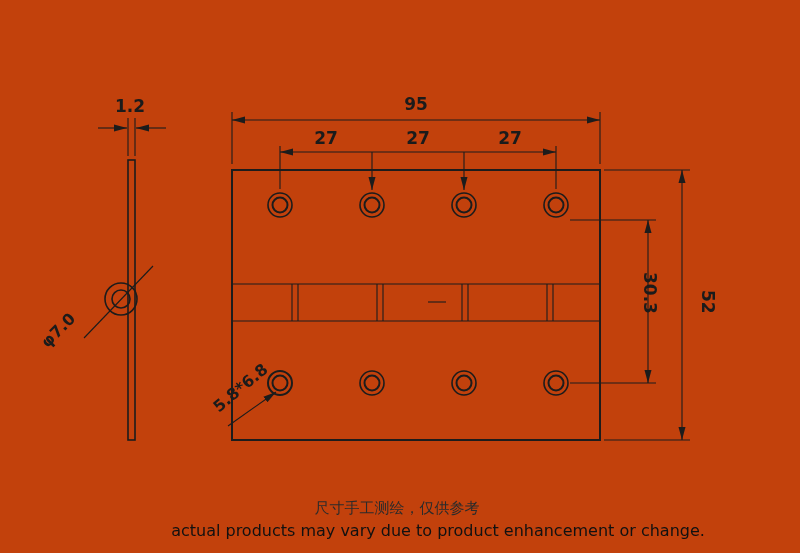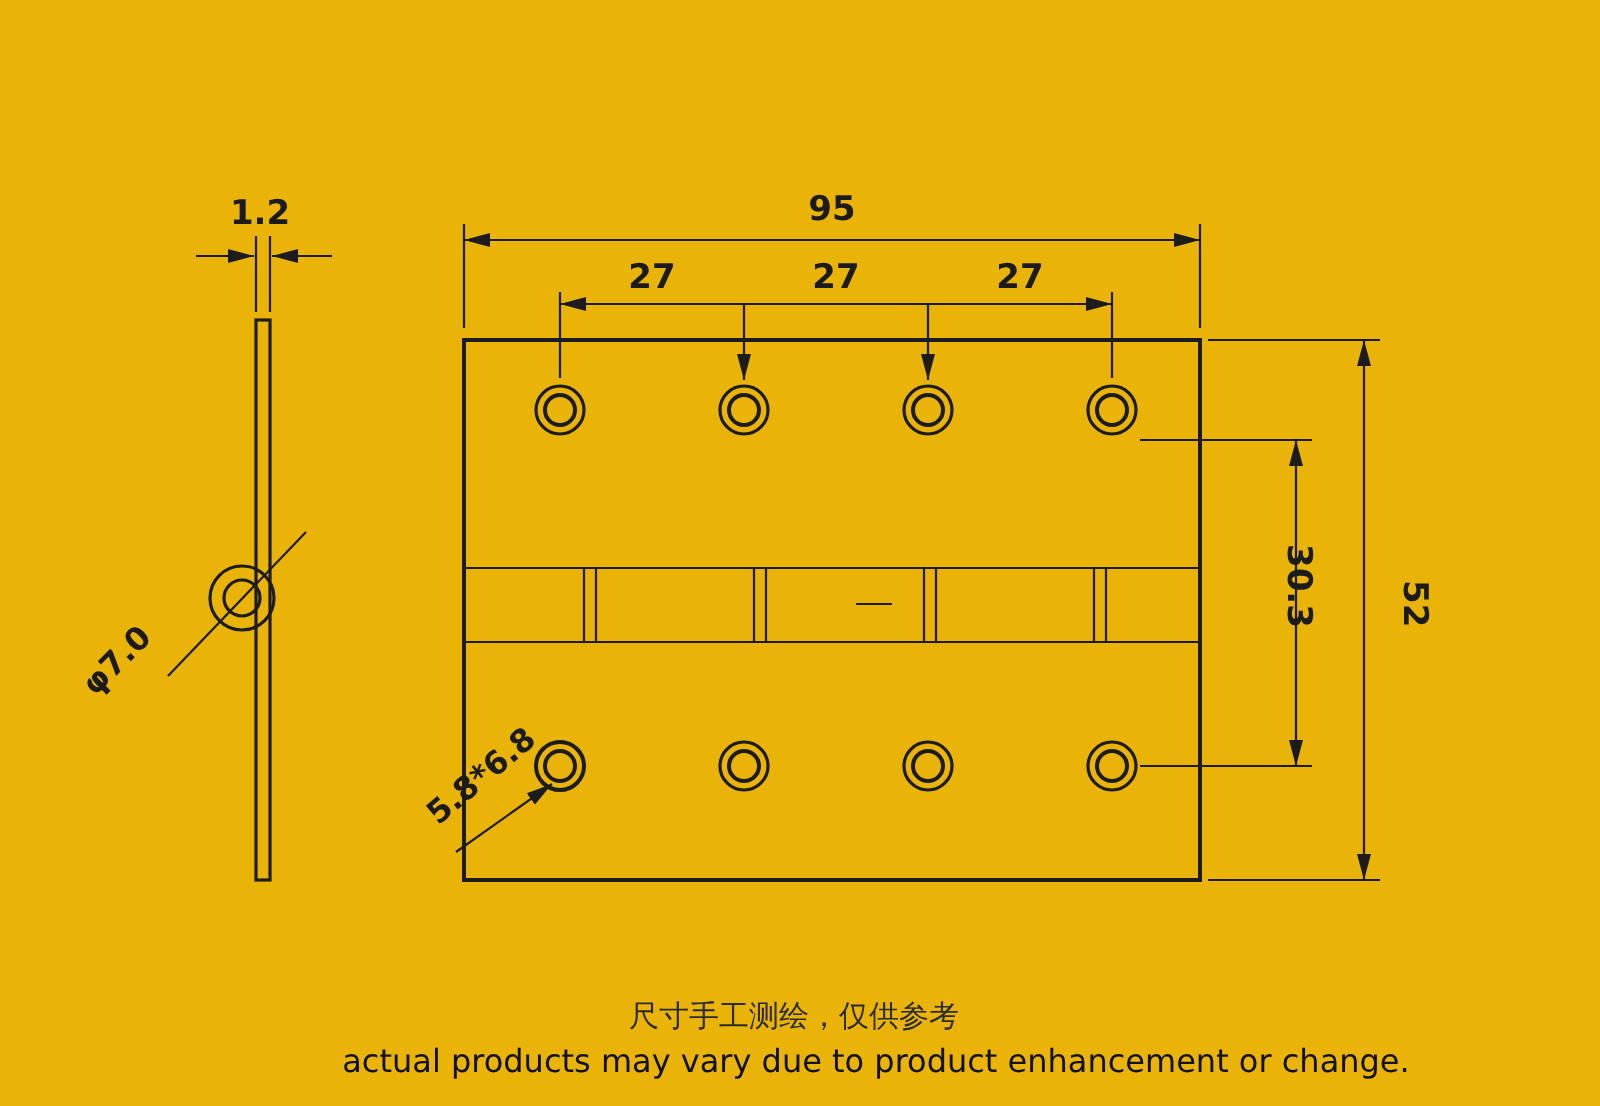--- a/index.html
+++ b/index.html
@@ -1,17 +1,17 @@
 <!DOCTYPE html>
 <html><head>
 <meta charset="utf-8">
 <style>
   html,body{margin:0;padding:0;background:#ffffff;}
   body{width:800px;height:553px;overflow:hidden;font-family:"DejaVu Sans","Liberation Sans",sans-serif;}
-  .stage{position:relative;width:800px;height:553px;background:#eab308;}
+  .stage{position:relative;width:800px;height:553px;background:#c2410c;}
   svg{display:block;}
   .dim-text{font-size:17px;font-weight:600;fill:#1b1b1b;}
   .dim-text-sm{font-size:16px;font-weight:600;fill:#1b1b1b;}
   .note-cn{font-size:15px;fill:#2b2b2b;}
   .note-en{font-size:16px;fill:#111111;}
   .thin{stroke:#1c1c1c;stroke-width:1.1;fill:none;}
   .med{stroke:#1c1c1c;stroke-width:1.6;fill:none;}
   .thick{stroke:#1c1c1c;stroke-width:2;fill:none;}
 </style>
 </head>

